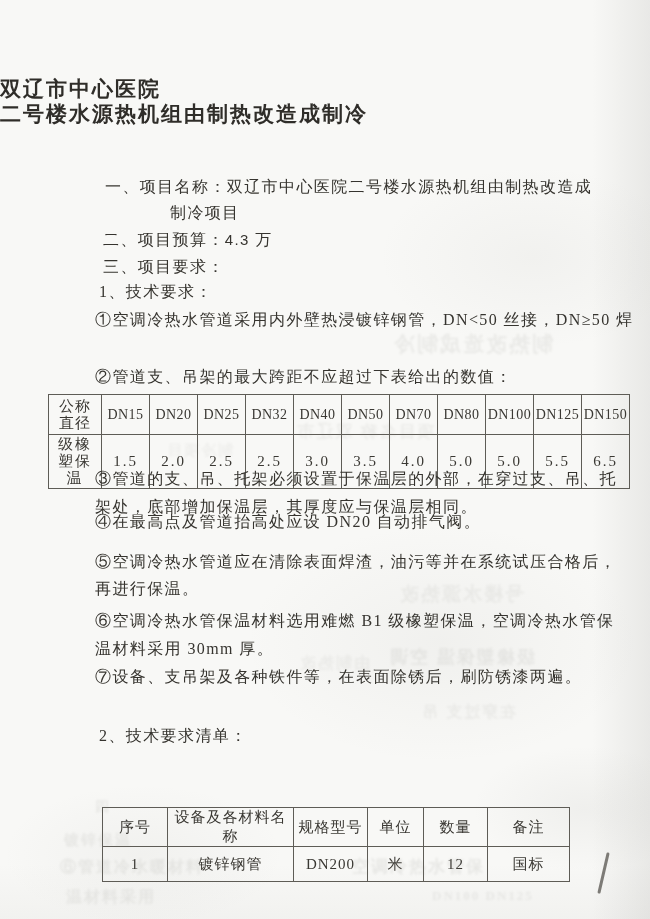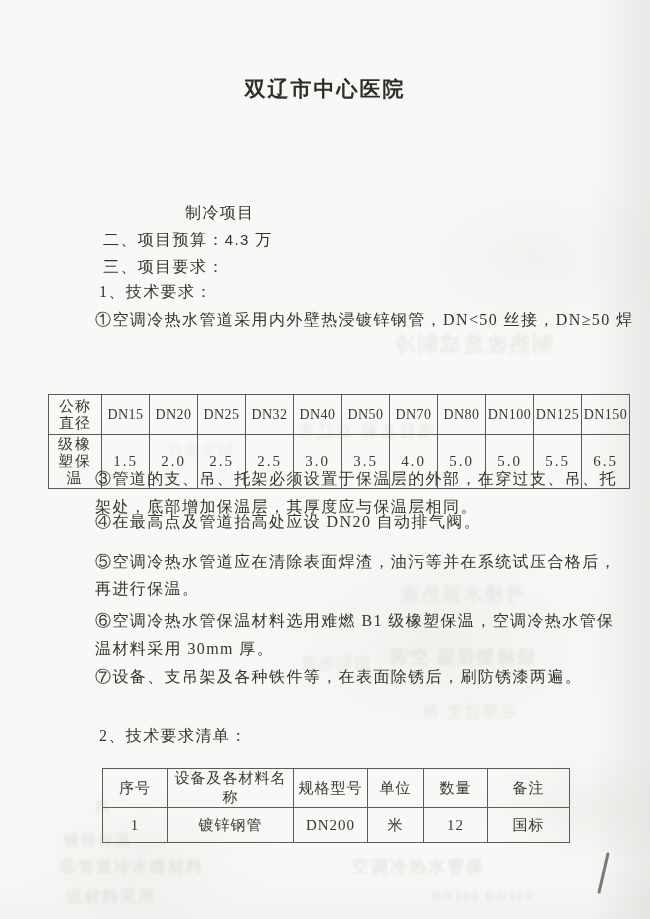--- a/index.html
+++ b/index.html
@@ -14,32 +14,31 @@
     background-image:
       linear-gradient(to left, rgba(120,120,116,0.12), rgba(120,120,116,0) 58px),
       linear-gradient(to top, rgba(120,120,116,0.05), rgba(120,120,116,0) 55px),
       radial-gradient(ellipse 220px 130px at 82% 28%, rgba(150,150,144,0.07), rgba(150,150,144,0) 70%),
       radial-gradient(ellipse 280px 170px at 68% 70%, rgba(150,150,144,0.08), rgba(150,150,144,0) 70%),
       radial-gradient(ellipse 200px 100px at 22% 93%, rgba(150,150,144,0.07), rgba(150,150,144,0) 70%),
       radial-gradient(ellipse 160px 90px at 90% 88%, rgba(150,150,144,0.09), rgba(150,150,144,0) 70%);
   }
   .title-line{
     position:absolute;left:0;width:100%;
-    text-align:center;
     font-size:21px;font-weight:600;letter-spacing:2px;
     white-space:nowrap;color:#2f2d29;
   }
   .t1{top:75px}.t2{top:100px}.t3{top:127px}
   .line{
     position:absolute;
     font-size:16px;letter-spacing:1.4px;white-space:nowrap;
     color:#36342f;
   }
   .l-item1{left:105px;top:177px}
-  .l-item1b{left:185px;top:203px}
+  .l-item1b{left:170px;top:203px}
   .l-budget{left:103px;top:230px}
   .l-item3{left:103px;top:257px}
   .l-tech{left:99px;top:282px}
   .l-r1a{left:95px;top:310px}
   .l-r1b{left:95px;top:335px}
   .l-r2{left:95px;top:367px}
   .l-r3a{left:95px;top:469px}
   .l-r3b{left:95px;top:497px}
   .l-r4{left:95px;top:512px}
   .l-r5a{left:95px;top:552px}
@@ -51,21 +50,21 @@
   .l-list{left:99px;top:726px}
   .budget-num{font-weight:normal;font-family:"Liberation Sans","DejaVu Sans",sans-serif;font-size:15px;}
   table{border-collapse:collapse;position:absolute;background:transparent;}
   td{border:1px solid #5e5c56;text-align:center;vertical-align:middle;
      font-family:"Liberation Serif","DejaVu Serif",serif;color:#3a3833;}
   #span-table{left:48px;top:394px;border-radius:25px;}
   #span-table td{width:47px;font-size:14px;letter-spacing:0.5px;padding:0;}
   #span-table td.lbl{width:44px;font-size:15px;line-height:17px;letter-spacing:1px;padding:1px 4px;}
   #span-table tr.hdr td{height:37px;}
   #span-table tr.dat td{height:33px;font-size:15px;letter-spacing:2px;}
-  #mat-table{left:102px;top:768px;padding-left:48px;}
+  #mat-table{left:102px;top:807px;padding-left:48px;}
   #mat-table td{font-size:15px;letter-spacing:1px;padding:0 2px;}
   #mat-table tr.hdr td{height:29px;}
   #mat-table tr.dat td{height:34px;}
   #mat-table td:nth-child(1){width:60px}
   #mat-table td:nth-child(2){width:121px}
   #mat-table td:nth-child(3){width:69px}
   #mat-table td:nth-child(4){width:51px}
   #mat-table td:nth-child(5){width:59px}
   #mat-table td:nth-child(6){width:77px}
   .ghost{
@@ -79,28 +78,31 @@
     width:2.5px;height:42px;background:#55534e;
     transform:rotate(13deg);border-radius:2px;opacity:0.75;
   }
 </style>
 </head>
 <body>
 
 <div class="page">
 
   <div class="title-line t1">双辽市中心医院</div>
+  <div class="title-line t2">二号楼水源热机组由制热改造成制冷</div>
 
+  <div class="line l-item1">一、项目名称：双辽市中心医院二号楼水源热机组由制热改造成</div>
   <div class="line l-item1b">制冷项目</div>
 
   <div class="line l-budget"><span>二、项目预算：</span><span class="budget-num">4.3</span><span> 万</span></div>
 
   <div class="line l-item3">三、项目要求：</div>
   <div class="line l-tech">1、技术要求：</div>
   <div class="line l-r1a">①空调冷热水管道采用内外壁热浸镀锌钢管，DN&lt;50 丝接，DN≥50 焊</div>
+  <div class="line l-r2">②管道支、吊架的最大跨距不应超过下表给出的数值：</div>
 
   <table id="span-table">
       <tbody>
         <tr class="hdr">
           <td class="lbl">公称直径</td>
           <td>DN15</td>
           <td>DN20</td>
           <td>DN25</td>
           <td>DN32</td>
           <td>DN40</td>

